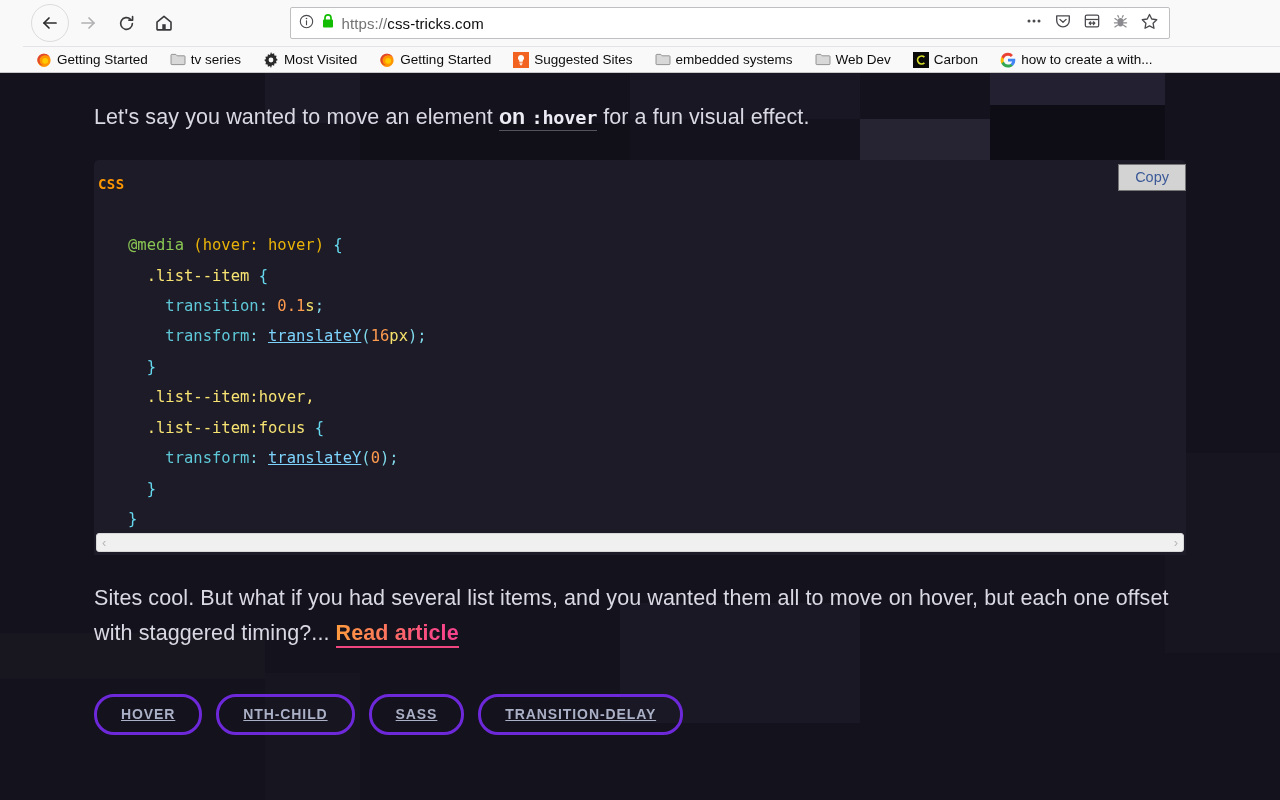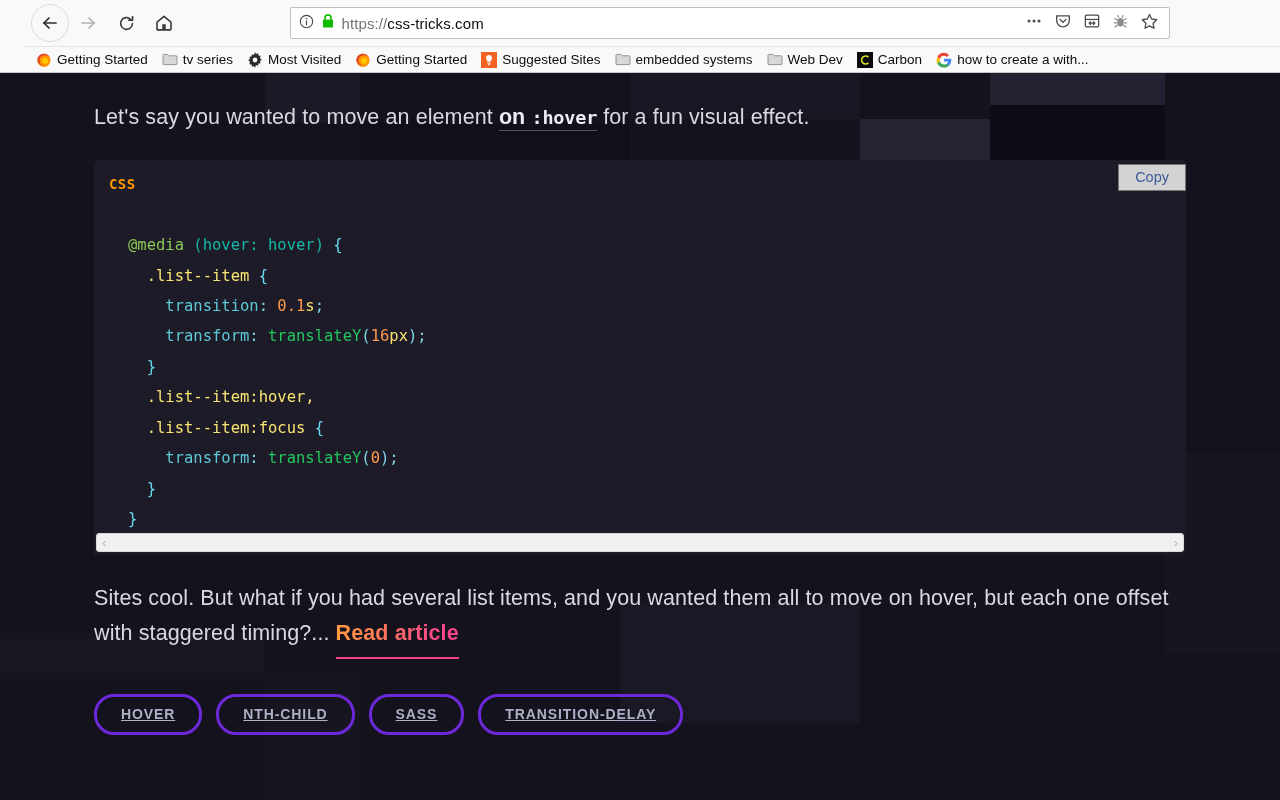--- a/index.html
+++ b/index.html
@@ -68,21 +68,21 @@
     gap: 11px;
     padding-right: 2px;
   }
   #url-icons > * { flex: none; }
 
   #bookmarks-bar {
     height: 25px;
     display: flex;
     align-items: center;
     padding: 0 6px;
-    gap: 0px;
+    gap: 8px;
     background: #f9f9fa;
     overflow: hidden;
   }
   .bm {
     display: flex;
     align-items: center;
     gap: 5px;
     padding: 2px 7px;
     border-radius: 2px;
     white-space: nowrap;
@@ -142,21 +142,21 @@
   #code-block {
     position: relative;
     margin-top: 27px;
     background: #1d1b27;
     border-radius: 5px 5px 0 0;
     padding: 16px 0 0 0;
     height: 395px;
   }
   #code-lang {
     position: absolute;
-    top: 16px; left: 15px;
+    top: 16px; left: 4px;
     font-family: "DejaVu Sans Mono", monospace;
     font-size: 14px;
     font-weight: bold;
     color: #ff9800;
     letter-spacing: 0.4px;
   }
   #copy-button {
     position: absolute;
     top: 4px;
     right: 0px;
@@ -172,27 +172,27 @@
     margin: 0;
     padding: 54px 0 0 34px;
     font-family: "DejaVu Sans Mono", monospace;
     font-size: 15.5px;
     line-height: 30.4px;
     white-space: pre;
     color: #9cdcfe;
     letter-spacing: 0px;
   }
   .tk-at    { color: #89c653; }   
-  .tk-med   { color: #14b8a6; }   
+  .tk-med   { color: #eab308; }   
   .tk-brace { color: #66d9ef; }
   .tk-sel   { color: #f8e473; }   
   .tk-prop  { color: #5ec8d8; }   
   .tk-punc  { color: #7fd7e8; }
   .tk-num   { color: #fd9a4e; }
-  .tk-fn    { color: #22c55e; }
+  .tk-fn    { color: #7dd3fc; text-decoration: underline; }
   .tk-unit  { color: #f4e06a; }
 
   
   #code-scrollbar {
     position: absolute;
     left: 2px; right: 2px; bottom: 3px;
     height: 19px;
     background: #f0f0f0;
     border-radius: 3px;
     border: 1px solid #d8d8d8;
@@ -219,21 +219,21 @@
     letter-spacing: 0.1px;
   }
   #read-article {
     font-weight: bold;
     text-decoration: none;
     background: linear-gradient(90deg,#ff9b3f 0%, #ff7a59 35%, #f94c82 75%, #f5428f 100%);
     -webkit-background-clip: text;
     background-clip: text;
     color: transparent;
     border-bottom: 2px solid #f0457f;
-    padding-bottom: 12px;
+    padding-bottom: 1px;
   }
 
   
   #tags {
     margin-top: 43px;
     display: flex;
     gap: 14px;
   }
   .tag {
     border: 3px solid #6d28d9;

